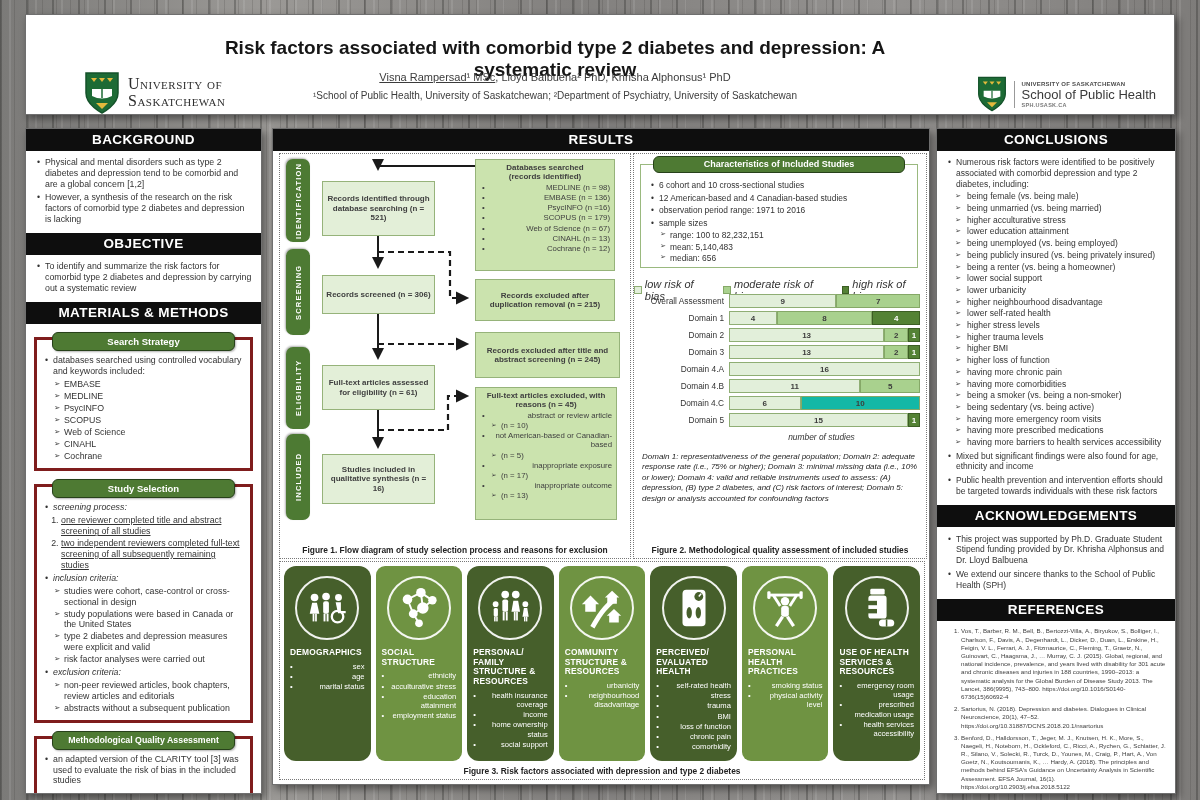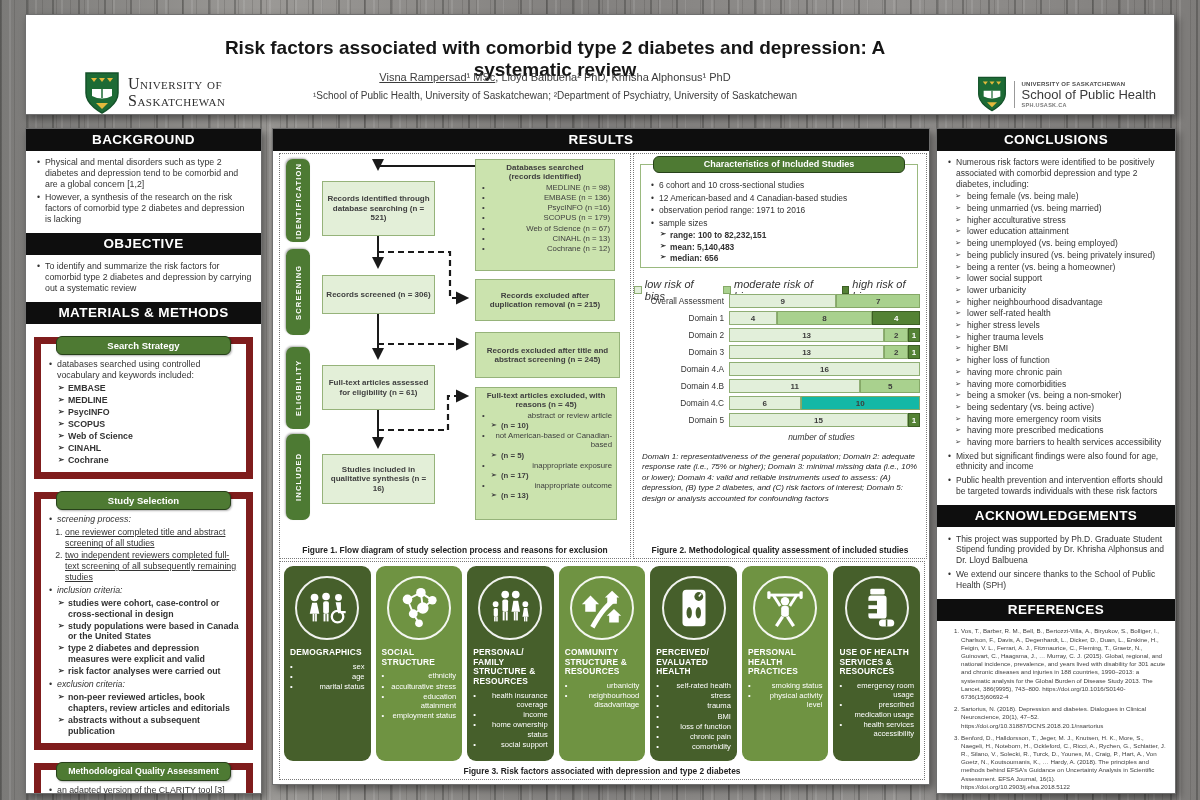--- a/index.html
+++ b/index.html
@@ -29,23 +29,23 @@
   .sphlogo .l2{font-size:13px;color:#3a3a3a;}
   .sphlogo .l3{font-size:5.5px;font-weight:bold;color:#777;letter-spacing:.3px;}
   
   #leftcol{left:25px;top:128px;width:237px;height:666px;font-size:8.8px;line-height:1.24;}
   #rightcol{left:936px;top:128px;width:240px;height:666px;font-size:8.5px;line-height:1.26;}
   .pad{padding:4px 9px 6px 9px;}
   .b{position:relative;padding-left:10px;margin:2px 0;}
   .b::before{content:"•";position:absolute;left:2px;top:0;}
   .arrow{position:relative;padding-left:11px;margin:1px 0;}
   .arrow::before{content:"➢";position:absolute;left:1px;top:0;font-size:.85em;}
-  .arrow2{margin-left:10px;font-weight:bold;}
+  .arrow2{margin-left:10px;}
   .it{font-style:italic;}
-  .methodbox{margin:13px 8px 8px 8px;border:7px solid #7f1d1d;position:relative;padding:10px 6px 5px 6px;}
+  .methodbox{margin:13px 8px 8px 8px;border:3px solid #7f1d1d;position:relative;padding:10px 6px 5px 6px;}
   .chip{margin:-18px auto 4px auto;width:88%;background:#4e7a33;border:1px solid #27411a;border-radius:6px;
     color:#fff;font-weight:bold;text-align:center;font-size:9.5px;padding:3px 2px;box-shadow:1px 1px 2px rgba(0,0,0,.3);}
   ol.steps{margin:0 0 0 2px;padding-left:16px;text-decoration:underline;}
   ol.steps li{margin:1px 0;}
   
   #midcol{left:272px;top:128px;width:658px;height:657px;}
   #fig1{position:absolute;left:6px;top:24px;width:350px;height:404px;border:1px dotted #777;}
   #fig2{position:absolute;left:360px;top:24px;width:292px;height:404px;border:1px dotted #777;}
   #fig3{position:absolute;left:6px;top:432px;width:646px;height:219px;border:1px dotted #777;box-sizing:border-box;}
   .stagechip{position:absolute;left:6px;width:24px;background:#4d7a33;border-radius:7px;color:#fff;
@@ -76,21 +76,21 @@
   .seg{box-sizing:border-box;height:14px;display:flex;align-items:center;justify-content:center;
     font-size:8px;font-weight:bold;color:#3d3d3d;}
   .seg0{border:1px solid #8fae74;}
   .seg1{border:1px solid #85a867;}
   .seg2{border:1px solid #3c5e24;color:#fff;}
   #xlabel{position:absolute;left:95px;top:278px;width:185px;text-align:center;font-style:italic;font-size:8.4px;color:#333;}
   #domnote{position:absolute;left:8px;top:298px;width:276px;font-style:italic;font-size:8px;line-height:1.3;color:#1f1f1f;}
   
   #cards{position:absolute;left:4px;top:4px;right:4px;display:flex;gap:5px;}
   .card{flex:1;border-radius:9px;color:#fff;padding:8px 6px 4px 6px;height:183px;box-sizing:content-box;}
-  .card.dark{background:#465f2b;}
+  .card.dark{background:#465f2b;border-radius:12px;}
   .card.medium{background:#6f9342;}
   .card-icon{width:60px;height:60px;border:2px solid rgba(255,255,255,.92);border-radius:50%;
     margin:2px auto 0 auto;display:flex;align-items:center;justify-content:center;}
   .card-title{font-weight:bold;font-size:8.4px;line-height:1.15;margin-top:8px;letter-spacing:.2px;}
   ul.card-items{list-style:none;margin:4px 0 0 0;padding:0;font-size:7.6px;line-height:1.22;}
   ul.card-items li{position:relative;padding-left:7px;margin:1px 0;text-align:right;}
   ul.card-items li::before{content:"•";position:absolute;left:0;top:0;}
   
   #rightcol .arrow{padding-left:13px;}
   #refs{margin:2px 0 0 0;padding-left:15px;font-size:6.2px;line-height:1.32;color:#3d3d3d;}

